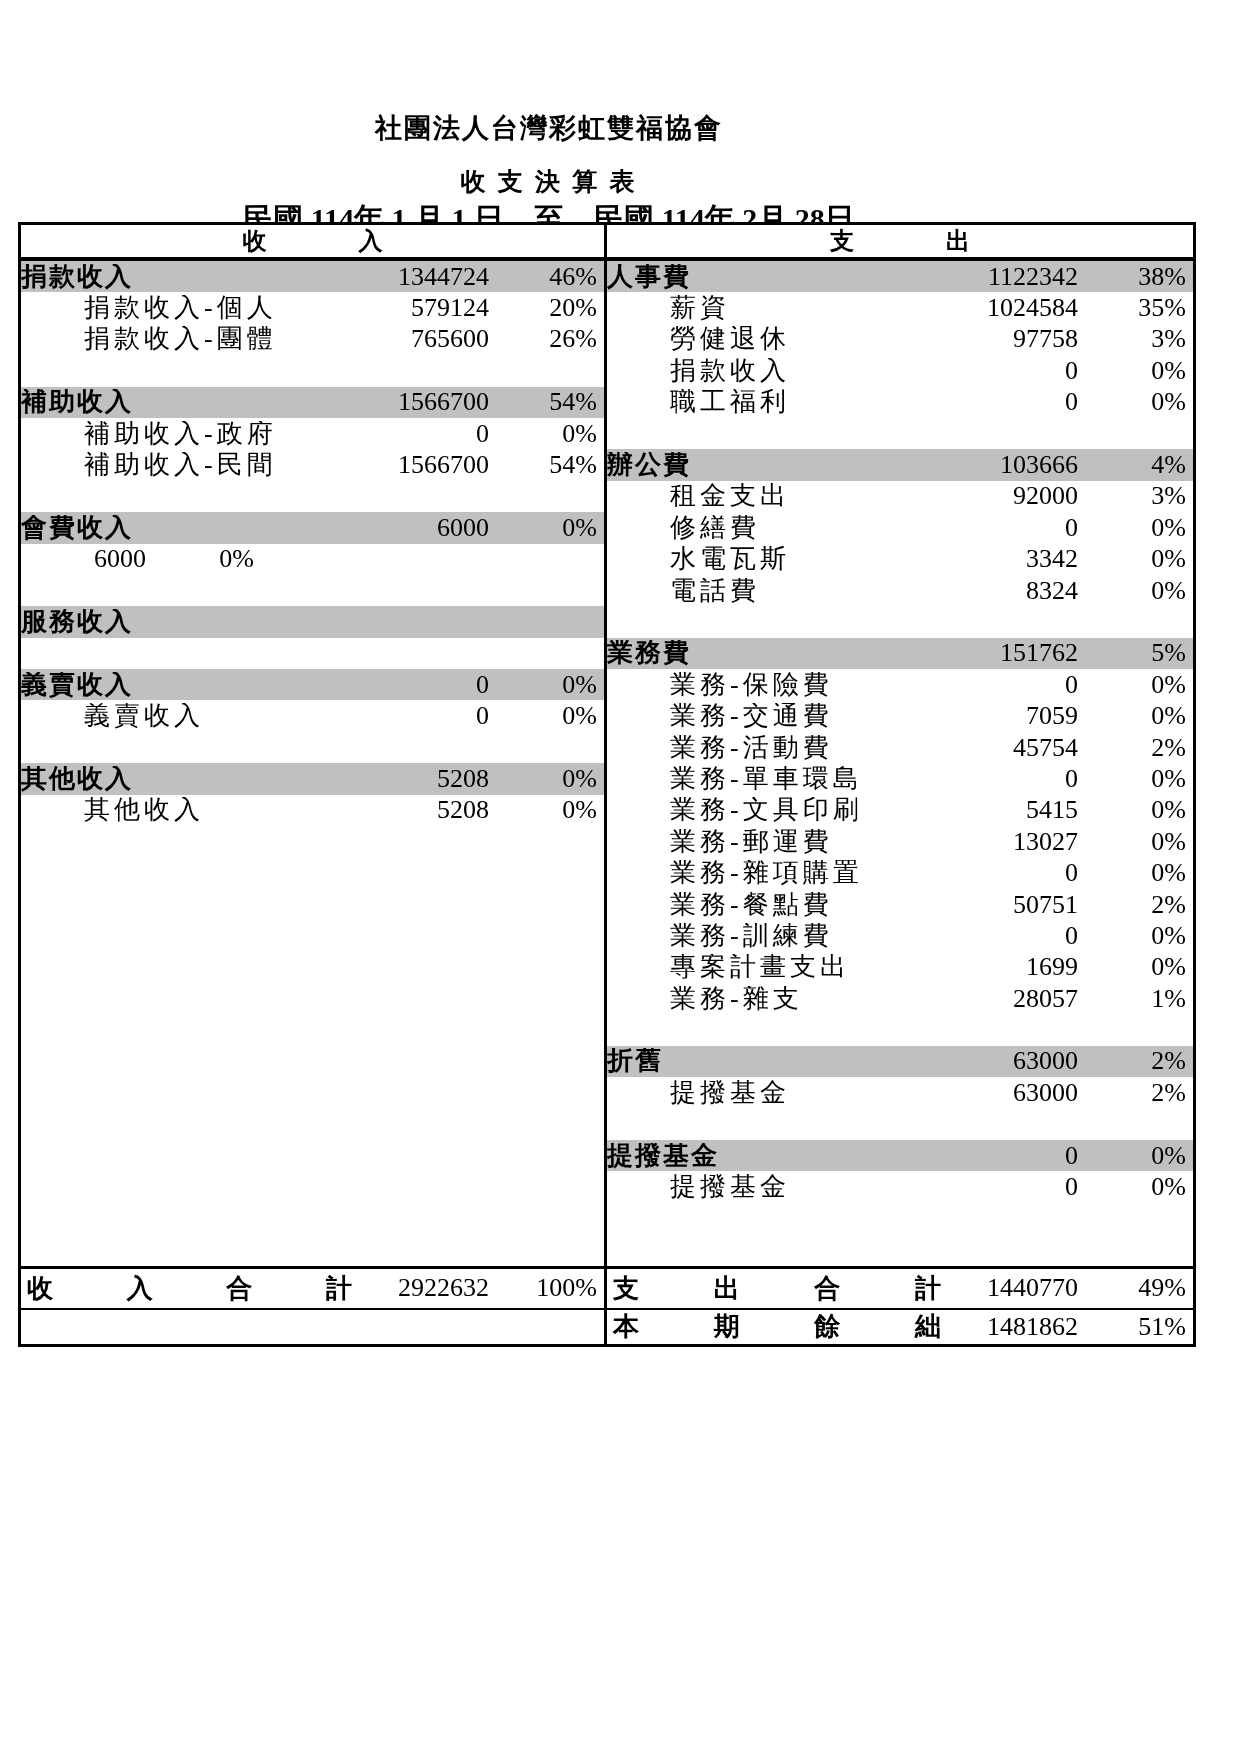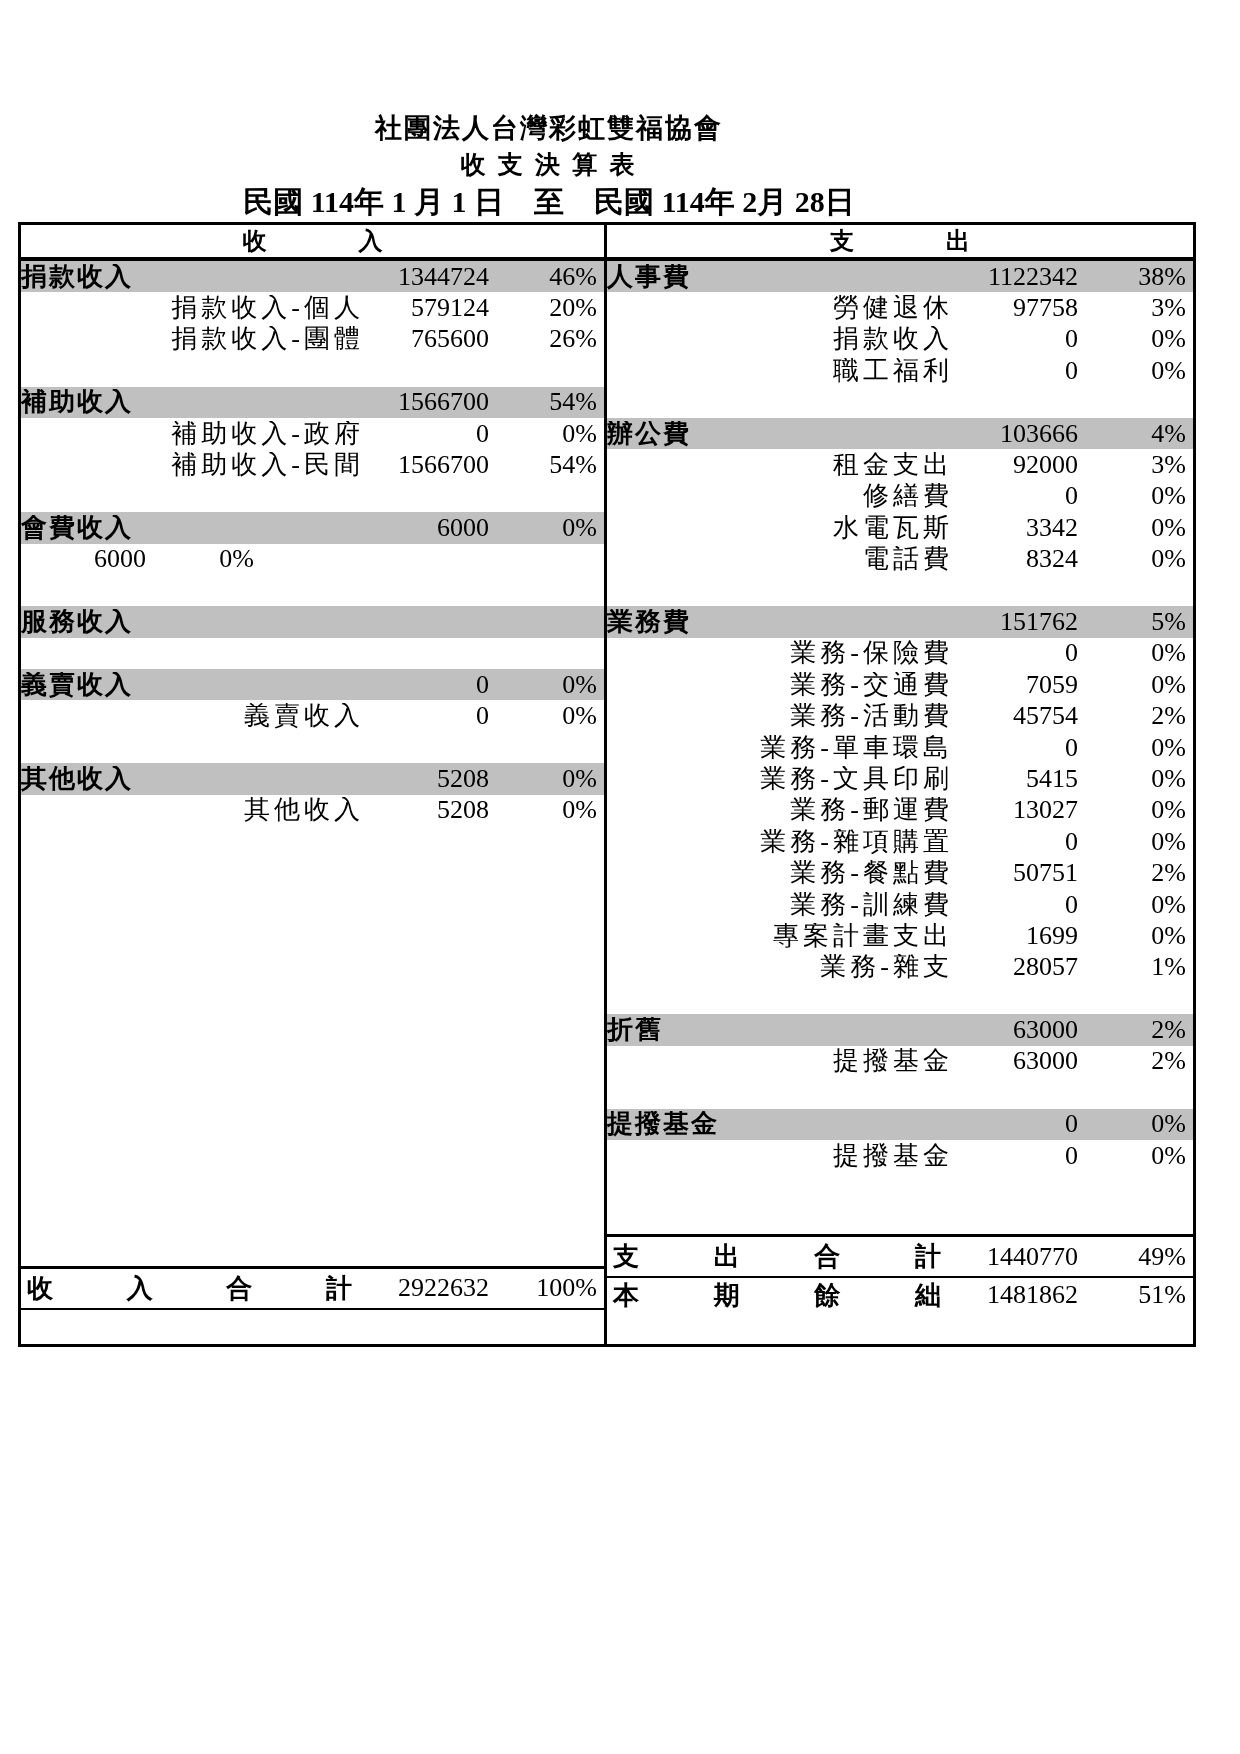--- a/index.html
+++ b/index.html
@@ -8,21 +8,21 @@
     width:1240px;height:1754px;
     background:#ffffff;color:#000;
     font-family:"Liberation Serif","DejaVu Serif",serif;
     overflow:hidden;
   }
   .doc-header{
     position:absolute;top:110px;left:18px;width:1062px;
     text-align:center;font-weight:bold;
   }
   .doc-title{font-size:27px;line-height:36px;letter-spacing:2px;}
-  .doc-subtitle{font-size:25px;line-height:38px;letter-spacing:3px;}
+  .doc-subtitle{font-size:25px;line-height:38px;letter-spacing:3px;margin-top:17px;}
   .doc-date{font-size:30px;line-height:36px;}
 
   .fin-table{
     position:absolute;top:222px;left:18px;width:1178px;
     border:3px solid #000;box-sizing:border-box;
     display:flex;background:#fff;
   }
   .half{width:50%;display:flex;flex-direction:column;box-sizing:border-box;}
   .half.income{border-right:3px solid #000;}
   .half-header{
@@ -30,21 +30,21 @@
     display:flex;justify-content:center;align-items:center;gap:92px;
     font-weight:bold;font-size:24px;flex:none;
   }
   .tbody{display:flex;flex-direction:column;}
   .trow{
     height:31.4px;display:flex;align-items:center;
     font-size:26px;line-height:1;flex:none;
   }
   .trow.section{background:#c0c0c0;}
   .trow.section .c-label{font-weight:bold;letter-spacing:2px;}
-  .trow.item .c-label{padding-left:96px;letter-spacing:4px;text-align:right;}
+  .trow.item .c-label{padding-left:63px;letter-spacing:4px;}
   .c-label{flex:1;white-space:nowrap;overflow:hidden;}
   .c-value{width:125px;flex:none;text-align:right;white-space:nowrap;}
   .c-pct{width:115px;flex:none;text-align:right;padding-right:7px;box-sizing:border-box;white-space:nowrap;}
 
   .totals-row{
     border-top:3px solid #000;height:39px;
     display:flex;align-items:center;font-size:26px;flex:none;
   }
   .total-label{
     flex:1;display:flex;justify-content:space-between;
@@ -262,20 +262,25 @@
           <span>支</span>
           <span>出</span>
         </div>
       <div class="tbody">
           <div class="trow section">
             <span class="c-label">人事費</span>
             <span class="c-value">1122342</span>
             <span class="c-pct">38%</span>
           </div>
           <div class="trow item">
+            <span class="c-label">薪資</span>
+            <span class="c-value">1024584</span>
+            <span class="c-pct">35%</span>
+          </div>
+          <div class="trow item">
             <span class="c-label">勞健退休</span>
             <span class="c-value">97758</span>
             <span class="c-pct">3%</span>
           </div>
           <div class="trow item">
             <span class="c-label">捐款收入</span>
             <span class="c-value">0</span>
             <span class="c-pct">0%</span>
           </div>
           <div class="trow item">

